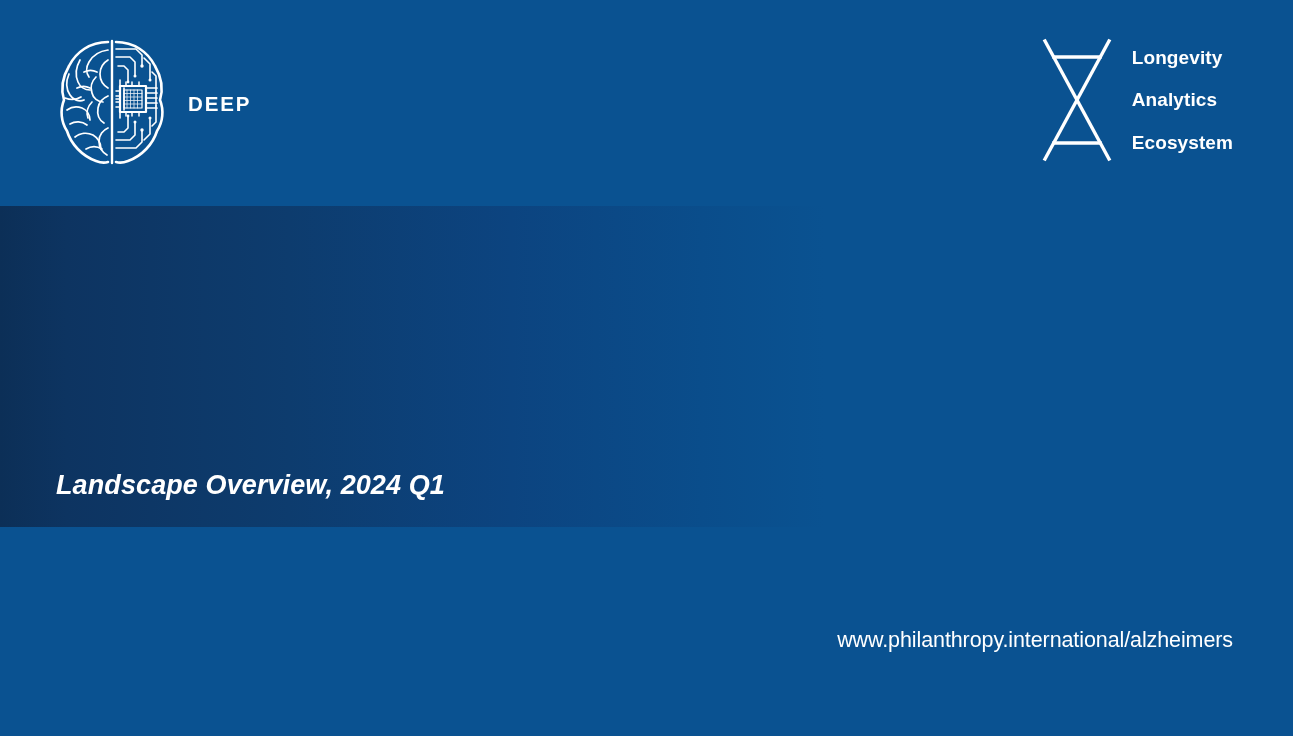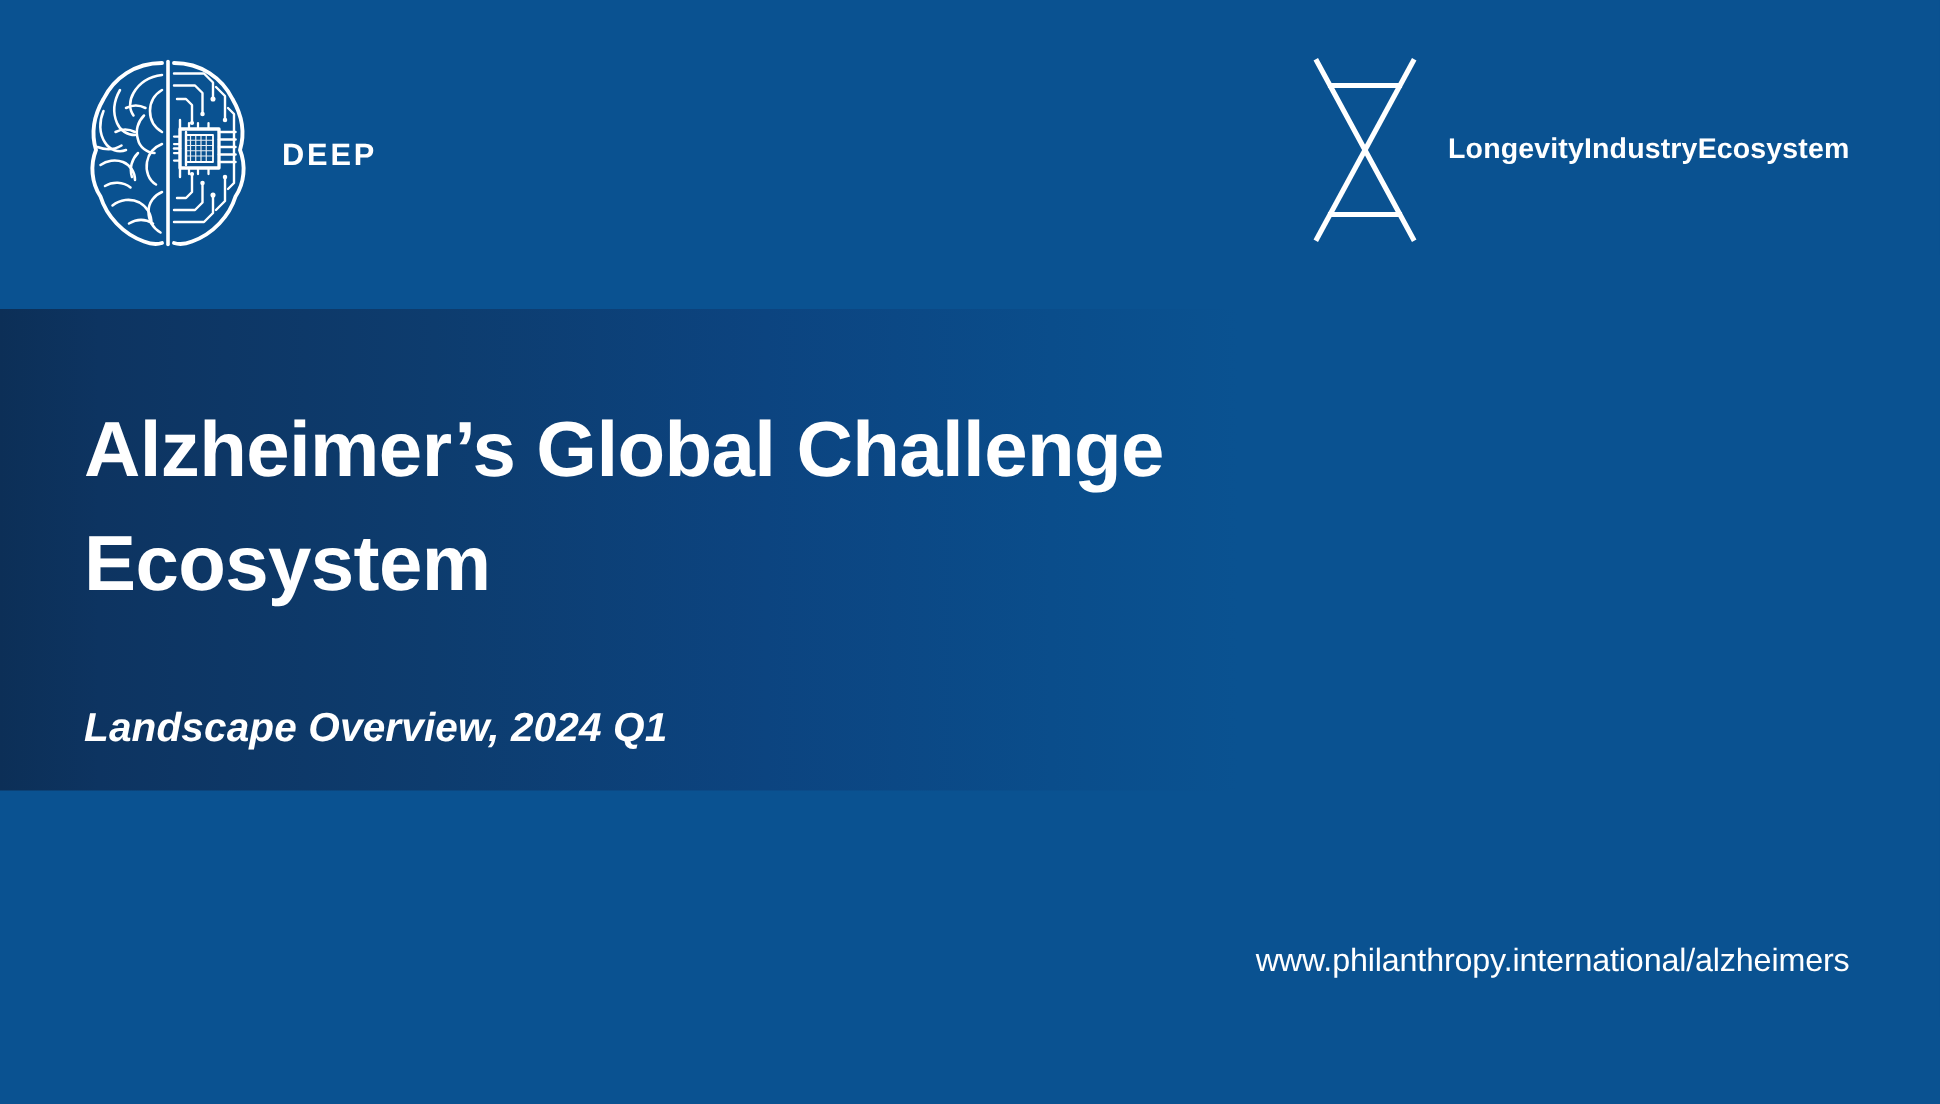--- a/index.html
+++ b/index.html
@@ -61,22 +61,22 @@
   #lia-logo {
     position:absolute;
     right:60px; top:38px;
     display:flex;
     align-items:center;
     gap:18px;
   }
   #lia-mark { width:74px; height:124px; display:block; }
   #lia-wordmark {
     display:flex;
-    flex-direction:row;
-    gap:0px;
+    flex-direction:column;
+    gap:17px;
   }
   #lia-wordmark span {
     color:#ffffff;
     font-size:19px;
     font-weight:bold;
     letter-spacing:0.1px;
     line-height:25.6px;
     white-space:nowrap;
   }
 
@@ -244,28 +244,27 @@
         <g stroke="#ffffff" stroke-width="3.4" fill="none" stroke-linecap="square">
           <path d="M5 3 L69 121"></path>
           <path d="M69 3 L5 121"></path>
           <path d="M14 19 L60 19"></path>
           <path d="M14 105 L60 105"></path>
         </g>
       </svg>
 
       <div id="lia-wordmark">
         <span>Longevity</span>
-        <span>Industry</span>
+        <span>Analytics</span>
         <span>Ecosystem</span>
       </div>
     </div>
   </div>
 
   <div id="title-band">
-    <h1 id="slide-title">Alzheimer’s Global Challenge Ecosystem</h1>
     <div id="slide-subtitle">Landscape Overview, 2024 Q1</div>
   </div>
 
   <div id="footer">
     <div id="footer-url">www.philanthropy.international/alzheimers</div>
   </div>
 
 </div>
 
 </body></html>

